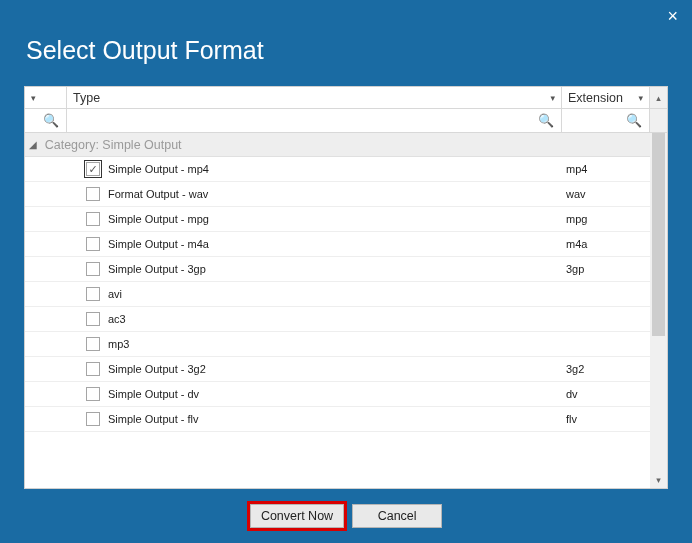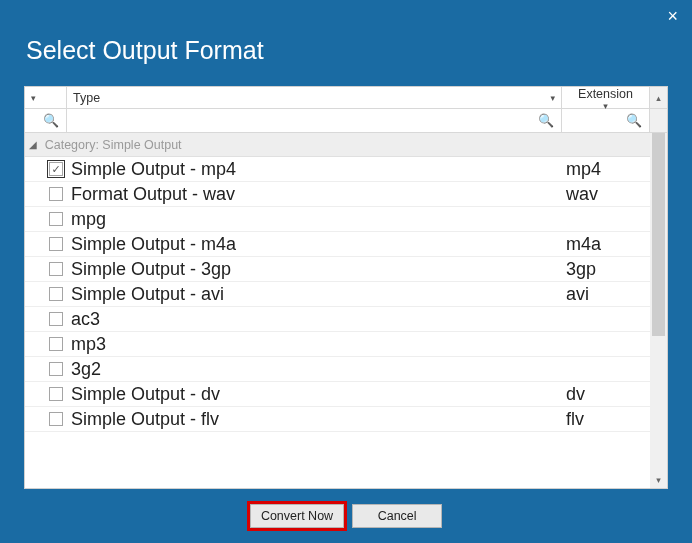--- a/index.html
+++ b/index.html
@@ -15,21 +15,21 @@
 
 .content { position: absolute; left: 24px; right: 24px; top: 86px; bottom: 54px; background: #fff; border: 1px solid #d0d0d0; }
 
 .grid { width: 100%; height: 100%; display: flex; flex-direction: column; }
 
 .header-row { display: flex; height: 22px; background: #fff; border-bottom: 1px solid #d8d8d8; font-size: 12.5px; color: #333; }
 .header-row .col { display: flex; align-items: center; justify-content: space-between; padding: 0 6px; border-right: 1px solid #d8d8d8; }
 .header-row .col .drop { color: #555; font-size: 9px; }
 .col-check { width: 42px; display:flex; align-items:center; justify-content:flex-end; padding-right:6px; border-right:1px solid #d8d8d8;}
 .col-type { flex: 1; }
-.col-ext { width: 88px; flex-direction: column; }
+.col-ext { width: 88px; }
 .col-scroll { width: 17px; border-right: none; background: #f0f0f0; display:flex; align-items:center; justify-content:center; }
 .col-scroll .arrow { font-size: 9px; color: #666; }
 
 .filter-row { display: flex; height: 24px; border-bottom: 1px solid #d8d8d8; }
 .filter-row .cell { border-right: 1px solid #d8d8d8; display:flex; align-items:center; justify-content:flex-end; padding-right:6px; }
 .filter-row .filt-check { width:42px; }
 .filter-row .filt-type { flex:1; }
 .filter-row .filt-ext { width:88px; }
 .filter-row .filt-scroll { width:17px; background:#f0f0f0; border-right:none; }
 .mag { color:#2a7ab0; font-size:13px; }
@@ -37,21 +37,21 @@
 .body-wrap { flex:1; display:flex; overflow:hidden; }
 .rows { flex:1; overflow:hidden; }
 .scrollbar { width:17px; background:#f0f0f0; position:relative; display:flex; flex-direction:column; }
 .scroll-btn { height:17px; display:flex; align-items:center; justify-content:center; font-size:9px; color:#666; background:#f0f0f0; cursor:pointer;}
 .scroll-track { flex:1; background:#f0f0f0; position:relative; }
 .scroll-thumb { position:absolute; left:2px; right:2px; top:0; height:60%; background:#cdcdcd; }
 
 .group-row { height:24px; background:#eeeeee; display:flex; align-items:center; font-size:12.5px; color:#9a9a9a; padding-left:4px; border-bottom:1px solid #e0e0e0;}
 .group-row .tri { color:#6a6a6a; margin-right:8px; font-size:10px; }
 
-.data-row { height:25px; display:flex; align-items:center; font-size:18px; color:#222; border-bottom:1px solid #eee; }
+.data-row { height:25px; display:flex; align-items:center; font-size:11px; color:#222; border-bottom:1px solid #eee;padding-left:37px; }
 .data-row .chk-cell { width:42px; display:flex; align-items:center; justify-content:center; padding-left:20px;}
 .data-row .type-cell { flex:1; padding-left:4px; }
 .data-row .ext-cell { width:88px; padding-left:4px; }
 
 .chk { width:14px; height:14px; border:1px solid #a5a5a5; background:#fff; display:flex; align-items:center; justify-content:center; cursor:pointer;}
 .chk.checked { outline:1px solid #333; outline-offset:1px; }
 .chk.checked::after { content:"✓"; font-size:11px; color:#555; line-height:1; }
 
 .footer { position:absolute; left:0; right:0; bottom:0; height:54px; display:flex; align-items:center; justify-content:center; gap:8px;border-radius:9px; }
 .btn { height:24px; min-width:90px; background:#e9e9e9; border:1px solid #b5b5b5; font-size:12.5px; color:#222; display:flex; align-items:center; justify-content:center; cursor:pointer; padding:0 10px;}
@@ -120,59 +120,60 @@
               <div class="chk-cell">
                 <div class="chk"></div>
               </div>
               <div class="type-cell">Format Output - wav</div>
               <div class="ext-cell">wav</div>
             </div>
             <div class="data-row">
               <div class="chk-cell">
                 <div class="chk"></div>
               </div>
+              <div class="type-cell">Simple Output - mpg</div>
               <div class="ext-cell">mpg</div>
             </div>
             <div class="data-row">
               <div class="chk-cell">
                 <div class="chk"></div>
               </div>
               <div class="type-cell">Simple Output - m4a</div>
               <div class="ext-cell">m4a</div>
             </div>
             <div class="data-row">
               <div class="chk-cell">
                 <div class="chk"></div>
               </div>
               <div class="type-cell">Simple Output - 3gp</div>
               <div class="ext-cell">3gp</div>
             </div>
             <div class="data-row">
               <div class="chk-cell">
                 <div class="chk"></div>
               </div>
-              <div class="type-cell">Simple Output - avi</div>
               <div class="ext-cell">avi</div>
             </div>
             <div class="data-row">
               <div class="chk-cell">
                 <div class="chk"></div>
               </div>
               <div class="ext-cell">ac3</div>
             </div>
             <div class="data-row">
               <div class="chk-cell">
                 <div class="chk"></div>
               </div>
               <div class="ext-cell">mp3</div>
             </div>
             <div class="data-row">
               <div class="chk-cell">
                 <div class="chk"></div>
               </div>
+              <div class="type-cell">Simple Output - 3g2</div>
               <div class="ext-cell">3g2</div>
             </div>
             <div class="data-row">
               <div class="chk-cell">
                 <div class="chk"></div>
               </div>
               <div class="type-cell">Simple Output - dv</div>
               <div class="ext-cell">dv</div>
             </div>
             <div class="data-row">

